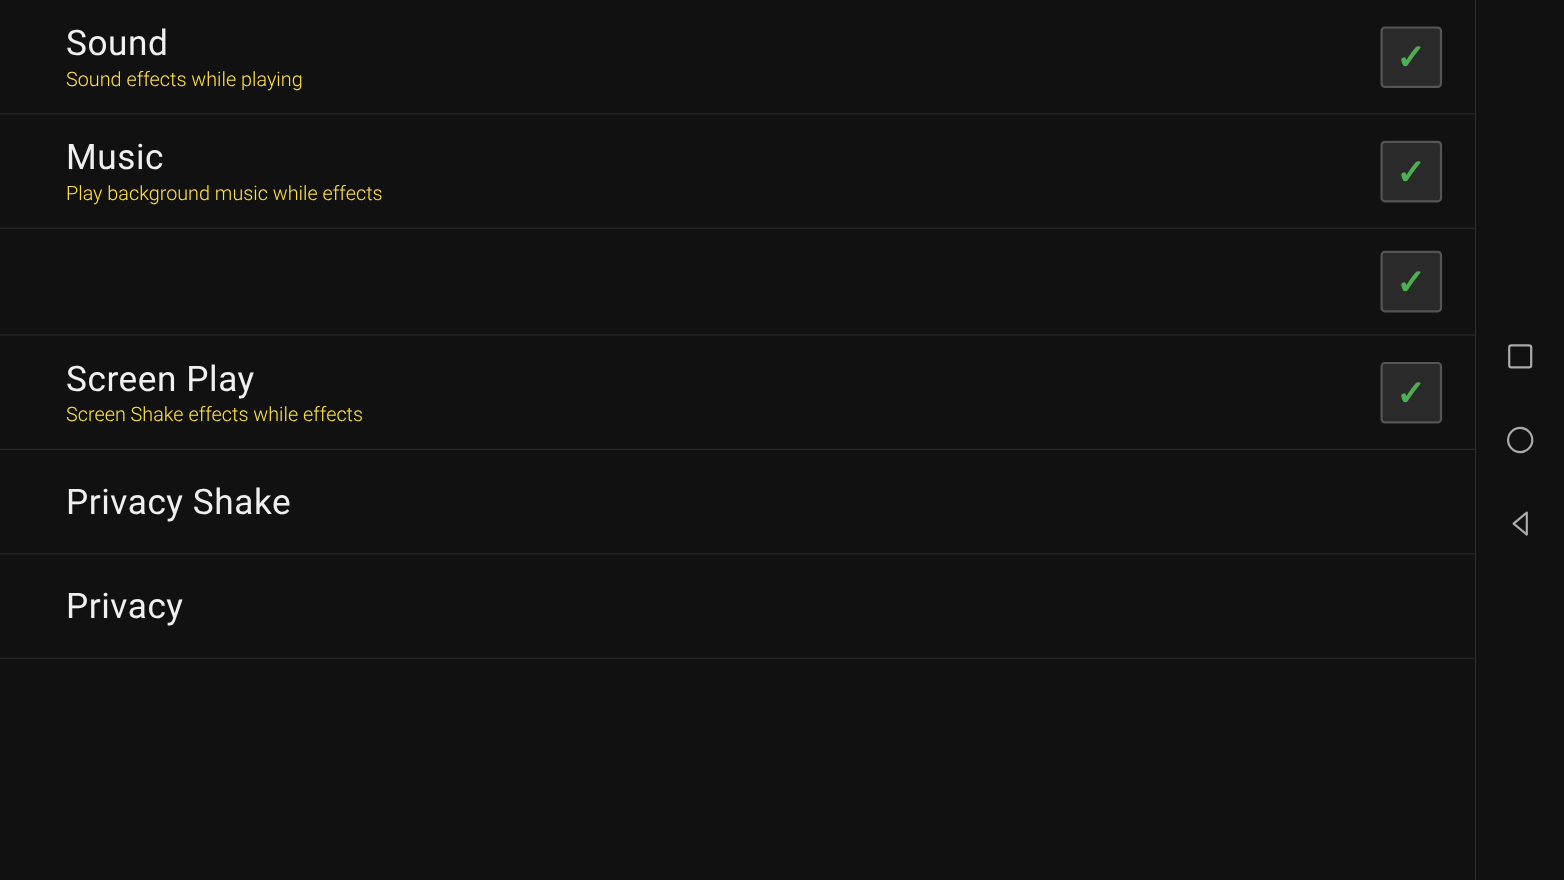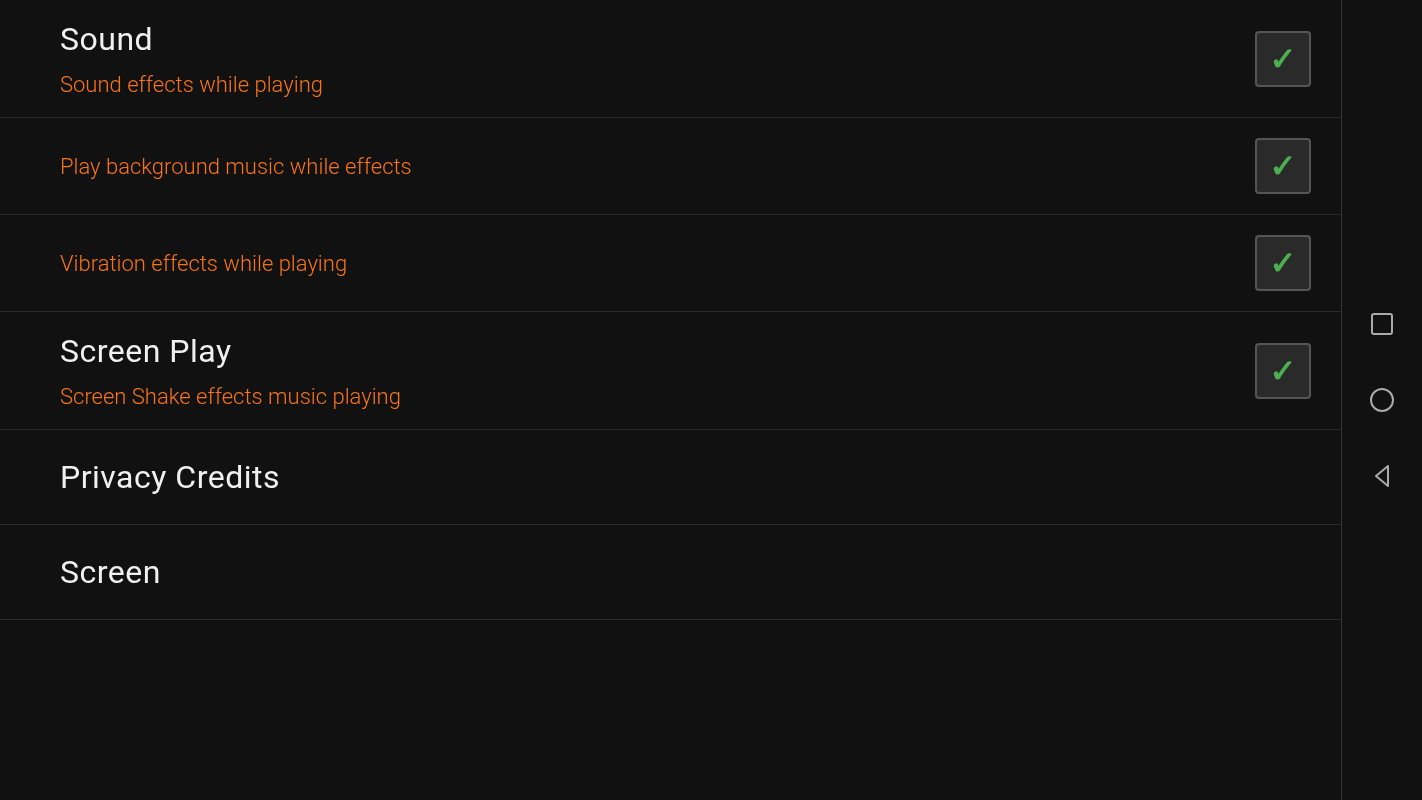--- a/index.html
+++ b/index.html
@@ -34,33 +34,33 @@
       cursor: pointer;
     }
 
     .settings-item:last-child {
       border-bottom: none;
     }
 
     .settings-item-text {
       display: flex;
       flex-direction: column;
-      gap: 14px;
+      gap: 4px;
     }
 
     .settings-item-title {
       font-size: 32px;
       font-weight: 400;
       color: #f0f0f0;
       letter-spacing: 0.5px;
     }
 
     .settings-item-subtitle {
-      font-size: 22px;
-      color: #f97316;
+      font-size: 18px;
+      color: #fde047;
       font-weight: 300;
     }
 
     .checkbox-container {
       width: 56px;
       height: 56px;
       background-color: #2a2a2a;
       border: 2px solid #555;
       border-radius: 4px;
       display: flex;
@@ -125,52 +125,52 @@
       <span class="settings-item-title">Sound</span>
       <span class="settings-item-subtitle">Sound effects while playing</span>
     </div>
     <div class="checkbox-container">
       <span class="checkmark">✓</span>
     </div>
   </div>
 
   <div class="settings-item">
     <div class="settings-item-text">
+      <span class="settings-item-title">Music</span>
       <span class="settings-item-subtitle">Play background music while effects</span>
     </div>
     <div class="checkbox-container">
       <span class="checkmark">✓</span>
     </div>
   </div>
 
   <div class="settings-item">
     <div class="settings-item-text">
-      <span class="settings-item-subtitle">Vibration effects while playing</span>
     </div>
     <div class="checkbox-container">
       <span class="checkmark">✓</span>
     </div>
   </div>
 
   <div class="settings-item">
     <div class="settings-item-text">
       <span class="settings-item-title">Screen Play</span>
-      <span class="settings-item-subtitle">Screen Shake effects music playing</span>
+      <span class="settings-item-subtitle">Screen Shake effects while effects</span>
     </div>
     <div class="checkbox-container">
       <span class="checkmark">✓</span>
     </div>
   </div>
 
   <div class="simple-item">
-    <span class="simple-item-title">Privacy Credits</span>
+    <span class="simple-item-title">Privacy Shake</span>
   </div>
 
   <div class="simple-item">
-    <span class="simple-item-title">Screen</span>
+    <span class="simple-item-title">Privacy</span>
   </div>
 </div>
 
 <div class="nav-bar">
 
   <div class="nav-icon">
     <svg width="28" height="28" viewBox="0 0 28 28">
       <rect x="4" y="4" width="20" height="20" rx="2" stroke="#aaa" stroke-width="2" fill="none"></rect>
     </svg>
   </div>

